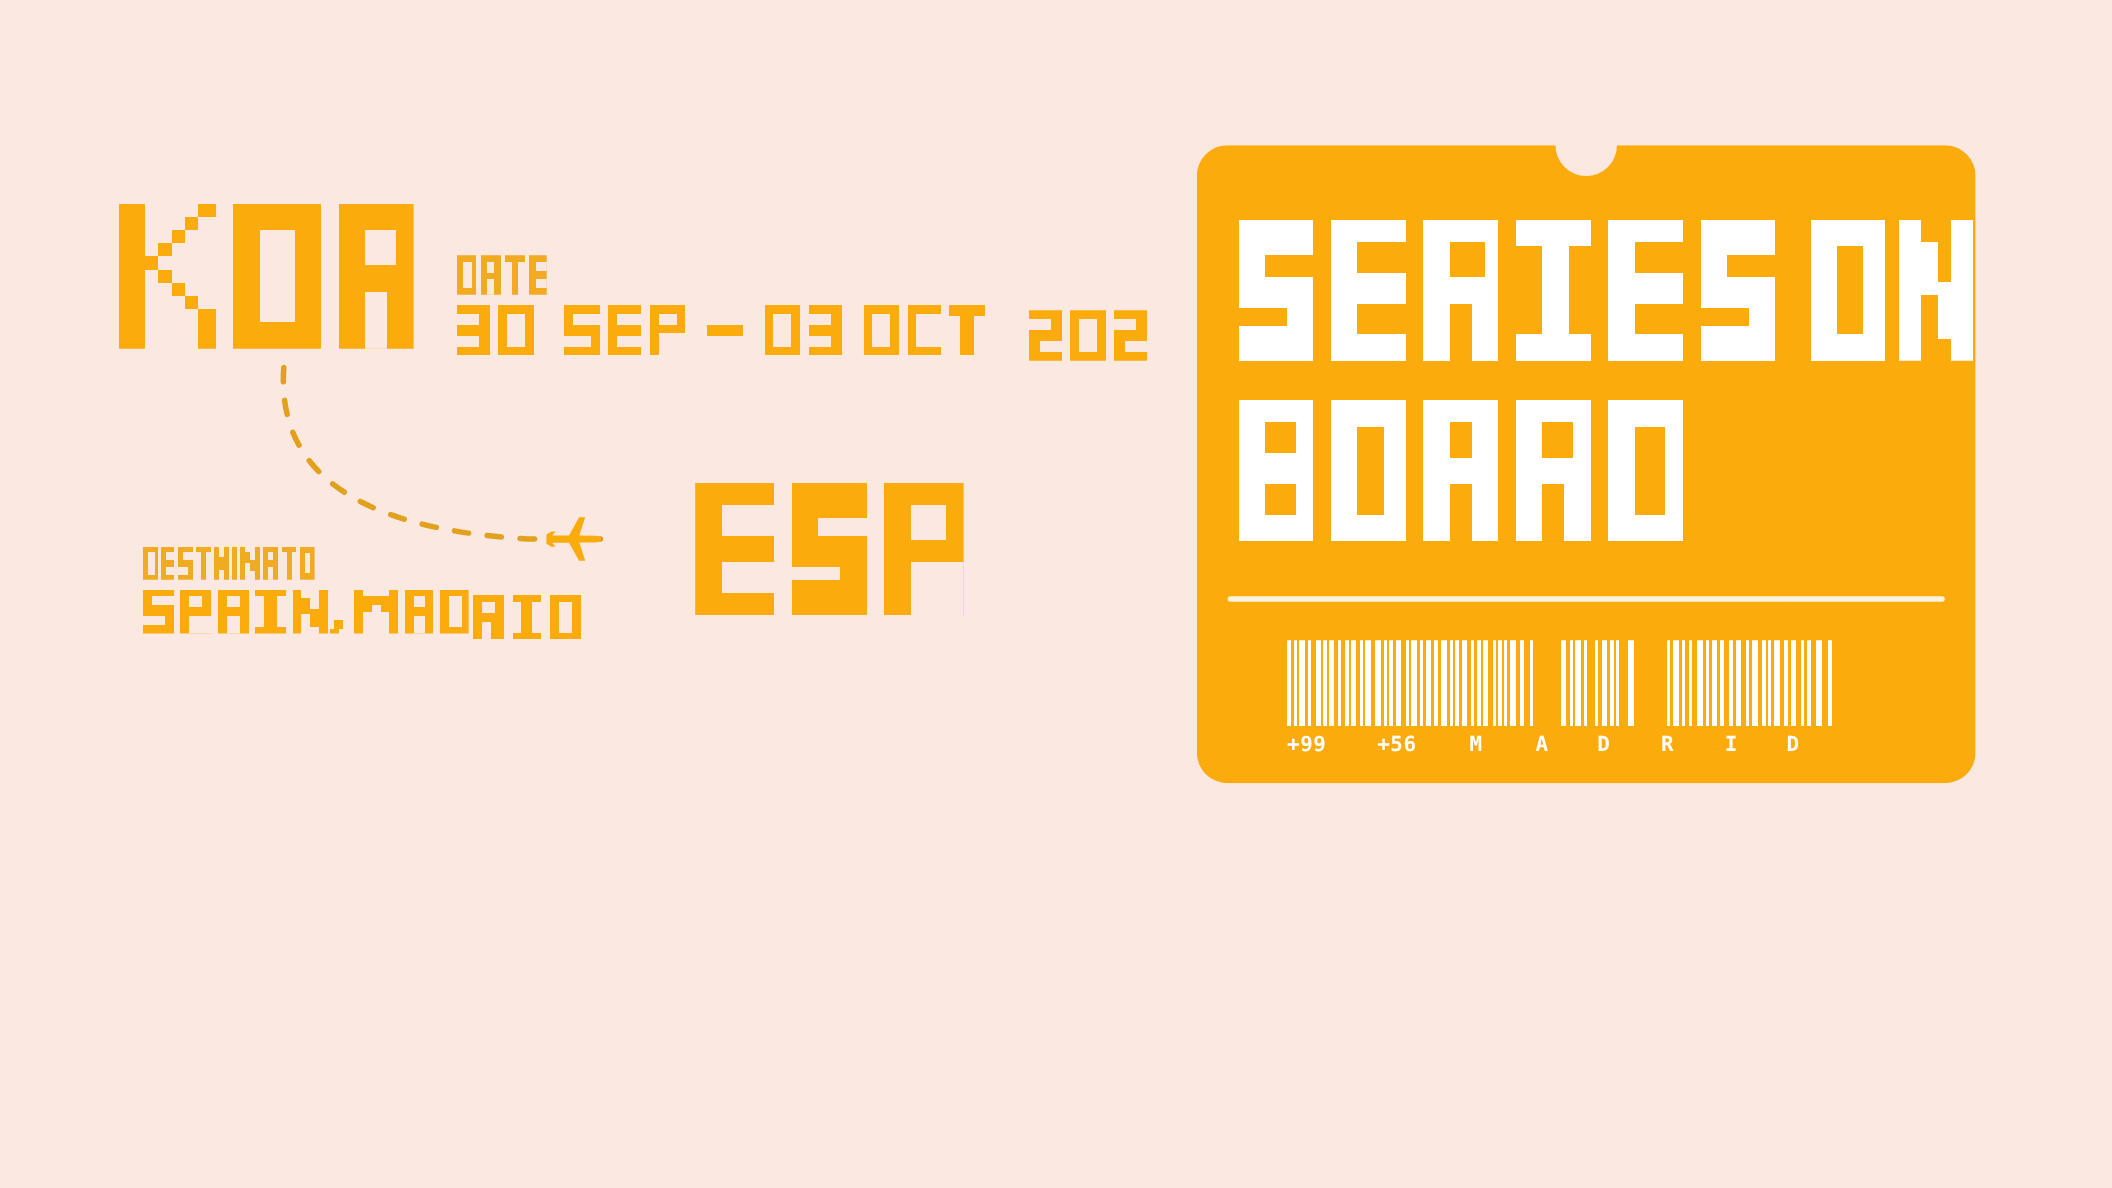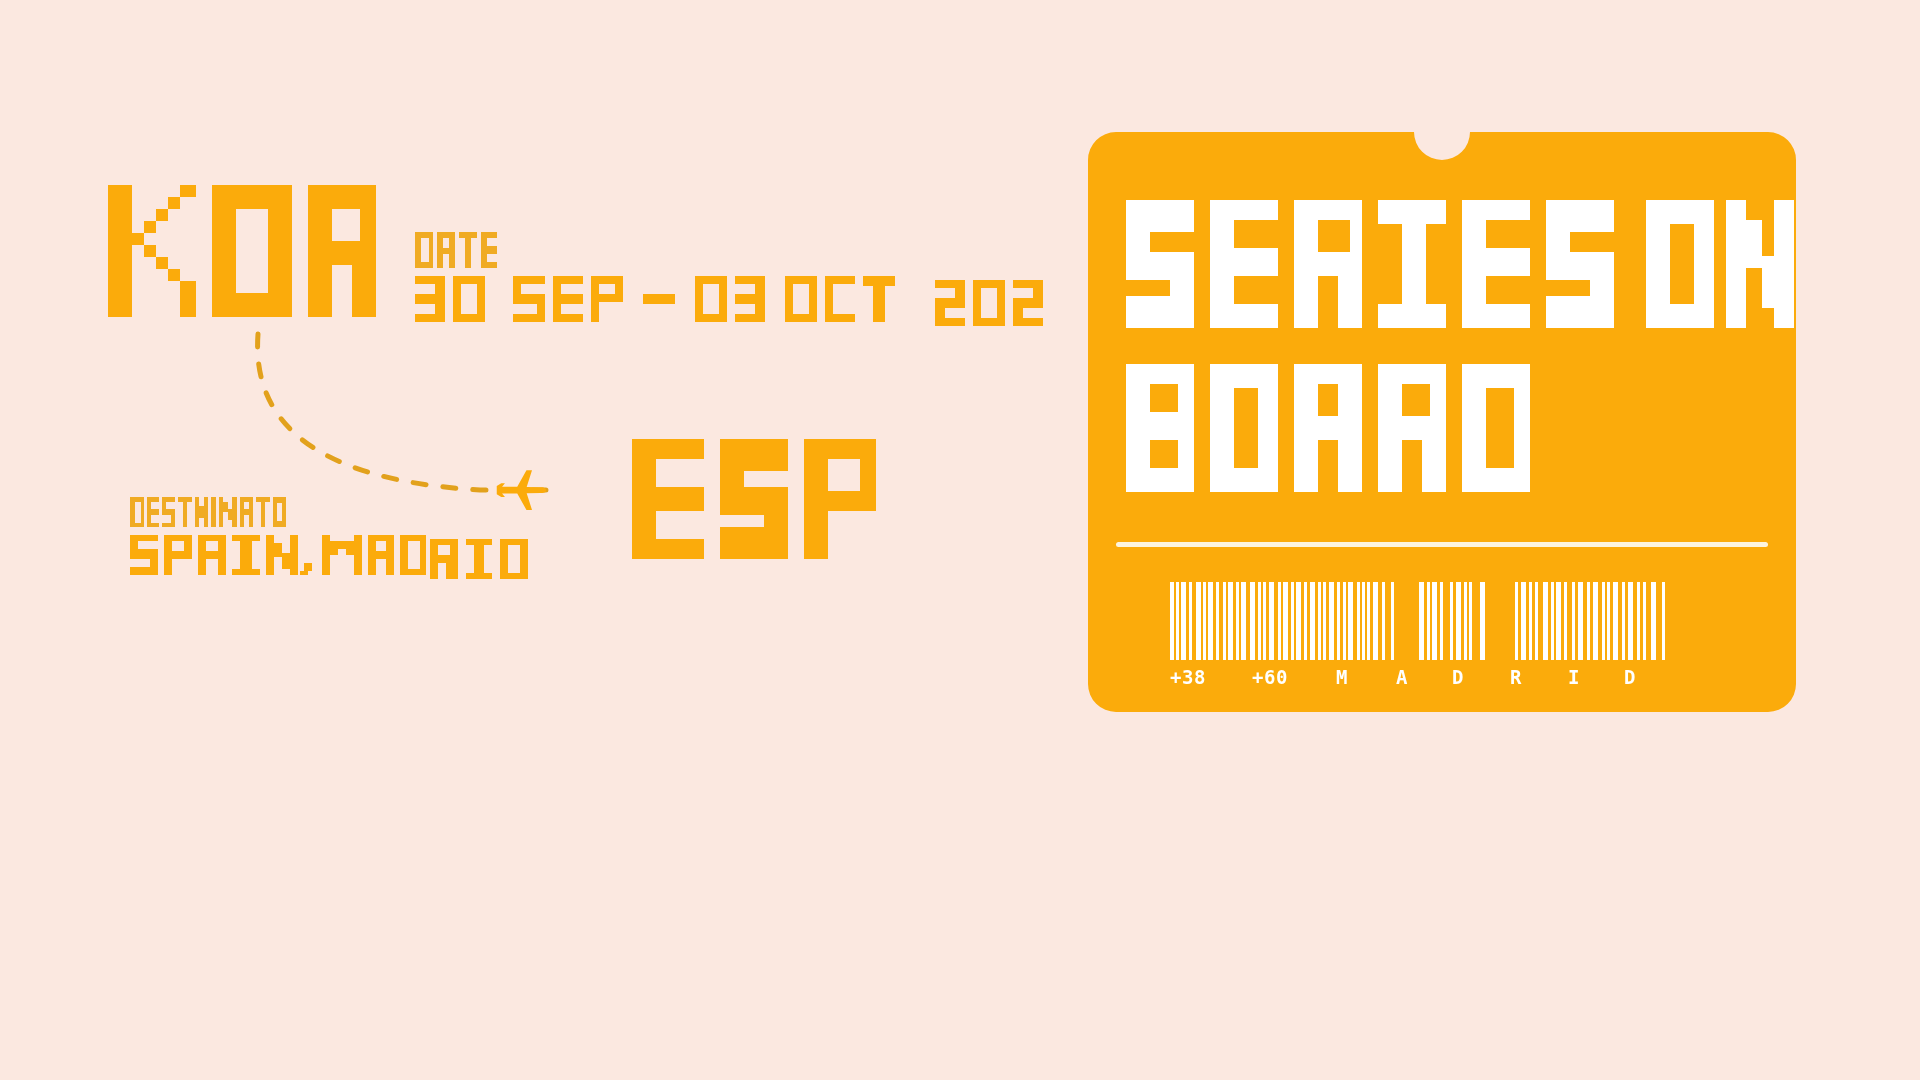--- a/index.html
+++ b/index.html
@@ -512,22 +512,22 @@
                 <rect x="452" y="0" width="3" height="78"></rect>
               <rect x="458" y="0" width="5" height="78"></rect>
                 <rect x="467" y="0" width="3" height="78"></rect>
                 <rect x="473" y="0" width="3" height="78"></rect>
                 <rect x="481" y="0" width="5" height="78"></rect>
               <rect x="492" y="0" width="3" height="78"></rect>
             </g>
           </svg>
         </div>
         <div class="barcode-labels">
-          <span class="barlabel" style="left:0px;">+38</span>
-          <span class="barlabel" style="left:82px;">+60</span>
+          <span class="barlabel" style="left:0px;">+99</span>
+          <span class="barlabel" style="left:82px;">+56</span>
           <span class="barlabel" style="left:166px;">M</span>
           <span class="barlabel" style="left:226px;">A</span>
           <span class="barlabel" style="left:282px;">D</span>
           <span class="barlabel" style="left:340px;">R</span>
           <span class="barlabel" style="left:398px;">I</span>
           <span class="barlabel" style="left:454px;">D</span>
         </div>
       </div>
     </div>
   </div>

